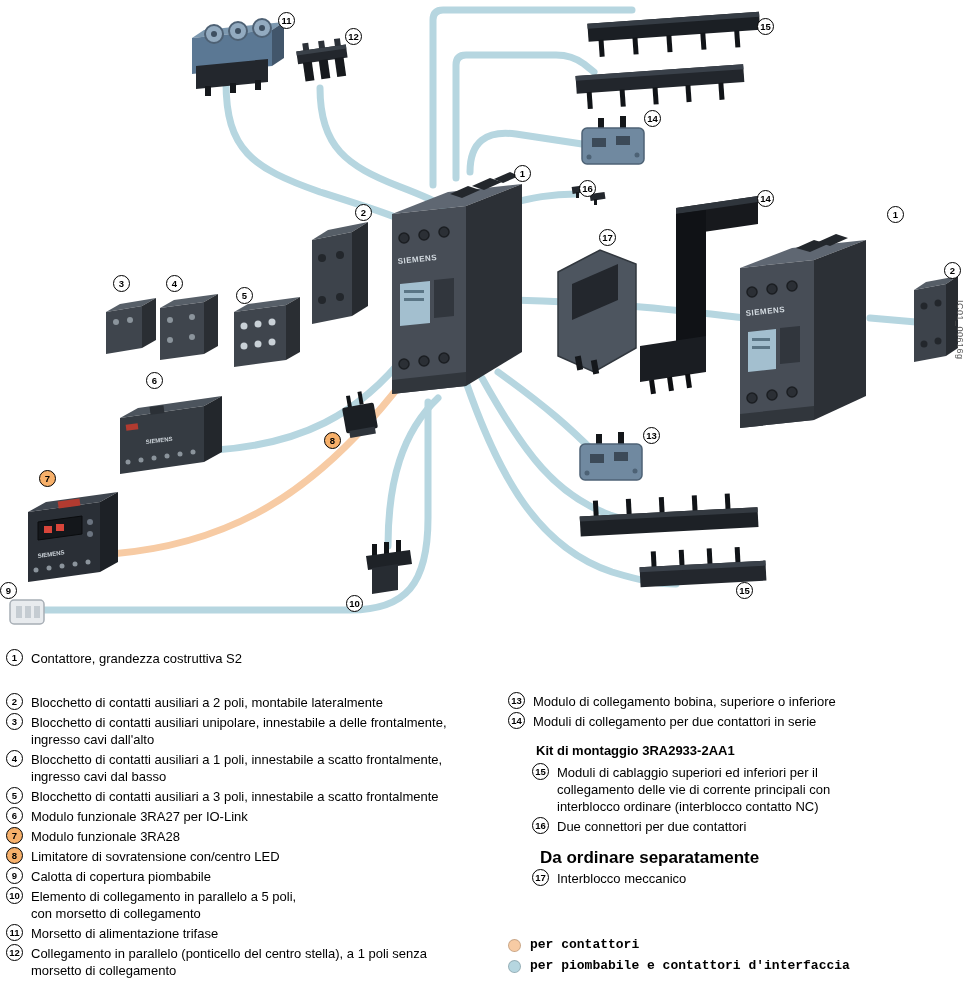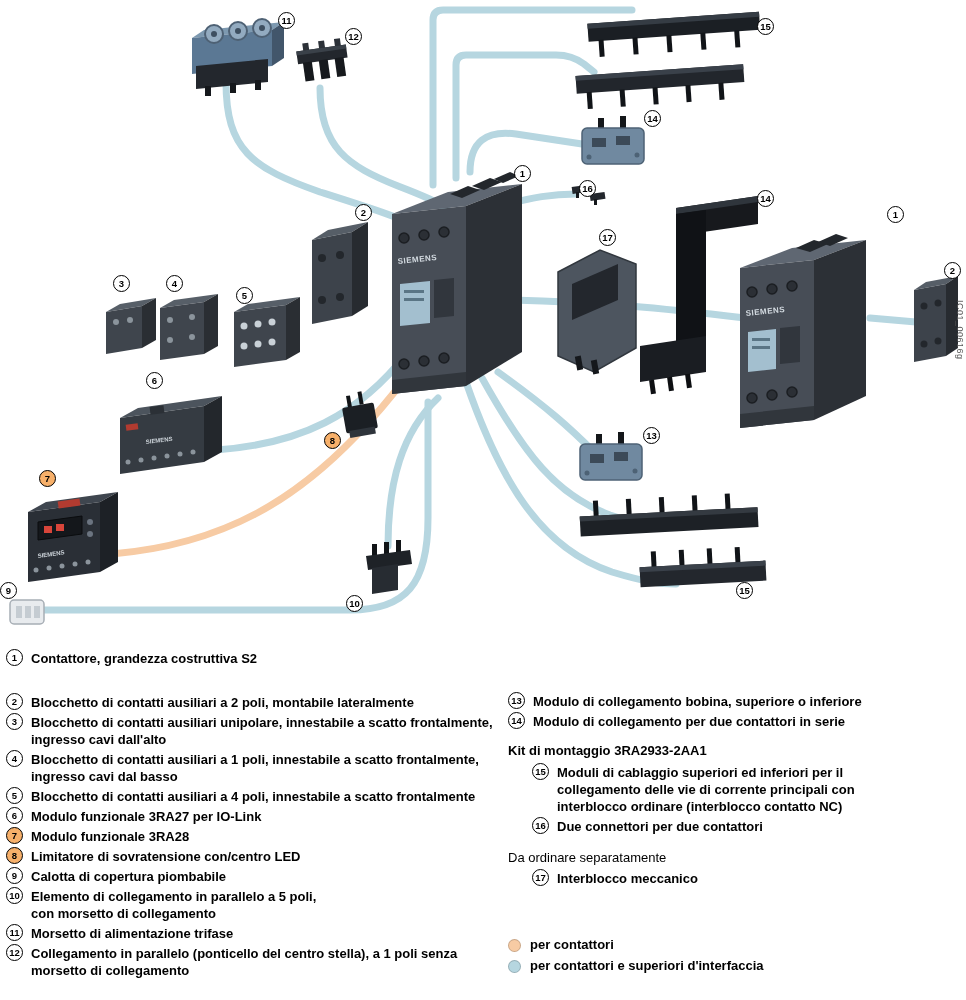--- a/index.html
+++ b/index.html
@@ -33,27 +33,27 @@
   .lrow { display:flex; align-items:flex-start; margin-bottom:2px; }
   .lrow.first { margin-bottom:26px; }
   .lrow.indent { margin-left:24px; }
   .badge {
     flex:0 0 17px; width:17px; height:17px; border:1.5px solid #000;
     border-radius:50%; background:#fff; font-size:9.5px; font-weight:bold;
     display:inline-flex; align-items:center; justify-content:center;
     margin-right:8px; line-height:1;
   }
   .badge.accent { background: var(--badge-accent,#f7b06a); }
-  .ltext { font-size:13px; line-height:17px; font-weight:700; white-space:pre-line; padding-top:1px; }
-
-  .kit-block { margin-top:12px; margin-bottom:4px; }
+  .ltext { font-size:13px; line-height:17px; font-weight:400; white-space:pre-line; padding-top:1px; }
+
+  .kit-block { margin-top:12px; margin-bottom:4px;margin-left:28px; }
   .kit-line  { font-size:13px; line-height:17px; font-weight:600; }
-  .sep-title { margin-top:14px; margin-bottom:3px; font-size:13px; line-height:17px; font-weight:400; }
-
-  .color-key { margin-top:50px; }
+  .sep-title { margin-top:14px; margin-bottom:3px; font-size:17px; line-height:17px; font-weight:700;margin-left:32px; }
+
+  .color-key { margin-top:50px;font-family:Liberation Mono, monospace; }
   .ckey { display:flex; align-items:center; margin-bottom:5px; }
   .dot { width:13px; height:13px; border-radius:50%; margin-right:9px;
          border:1px solid rgba(0,0,0,0.18); flex:0 0 13px; }
   .dot.orange { background: var(--line-orange,#f7cba4); }
   .dot.blue   { background: var(--line-blue,#b6d6e0); }
   .ckey-label { font-size:13px; font-weight:600; line-height:16px; }
 </style>
 </head>
 <body>
 
@@ -370,31 +370,31 @@
     <div class="lrow first">
       <span class="badge">1</span>
       <div class="ltext">Contattore, grandezza costruttiva S2</div>
     </div>
     <div class="lrow">
       <span class="badge">2</span>
       <div class="ltext">Blocchetto di contatti ausiliari a 2 poli, montabile lateralmente</div>
     </div>
     <div class="lrow">
       <span class="badge">3</span>
-      <div class="ltext">Blocchetto di contatti ausiliari unipolare, innestabile a scatto frontalmente,
+      <div class="ltext">Blocchetto di contatti ausiliari unipolare, innestabile a delle frontalmente,
 ingresso cavi dall'alto</div>
     </div>
     <div class="lrow">
       <span class="badge">4</span>
       <div class="ltext">Blocchetto di contatti ausiliari a 1 poli, innestabile a scatto frontalmente,
 ingresso cavi dal basso</div>
     </div>
     <div class="lrow">
       <span class="badge">5</span>
-      <div class="ltext">Blocchetto di contatti ausiliari a 4 poli, innestabile a scatto frontalmente</div>
+      <div class="ltext">Blocchetto di contatti ausiliari a 3 poli, innestabile a scatto frontalmente</div>
     </div>
     <div class="lrow">
       <span class="badge">6</span>
       <div class="ltext">Modulo funzionale 3RA27 per IO-Link</div>
     </div>
     <div class="lrow">
       <span class="badge accent">7</span>
       <div class="ltext">Modulo funzionale 3RA28</div>
     </div>
     <div class="lrow">
@@ -421,21 +421,21 @@
     </div>
   </div>
 
   <div class="rcol">
     <div class="lrow">
       <span class="badge">13</span>
       <div class="ltext">Modulo di collegamento bobina, superiore o inferiore</div>
     </div>
     <div class="lrow">
       <span class="badge">14</span>
-      <div class="ltext">Modulo di collegamento per due contattori in serie</div>
+      <div class="ltext">Moduli di collegamento per due contattori in serie</div>
     </div>
 
     <div class="kit-block">
       <div class="kit-line">Kit di montaggio 3RA2933-2AA1</div>
     </div>
 
     <div class="lrow indent">
       <span class="badge">15</span>
       <div class="ltext">Moduli di cablaggio superiori ed inferiori per il
 collegamento delle vie di corrente principali con
@@ -452,17 +452,17 @@
       <div class="ltext">Interblocco meccanico</div>
     </div>
 
     <div class="color-key">
       <div class="ckey">
         <span class="dot orange"></span>
         <span class="ckey-label">per contattori</span>
       </div>
       <div class="ckey">
         <span class="dot blue"></span>
-        <span class="ckey-label">per contattori e superiori d'interfaccia</span>
+        <span class="ckey-label">per piombabile e contattori d'interfaccia</span>
       </div>
     </div>
   </div>
 </div>
 
 </body></html>

